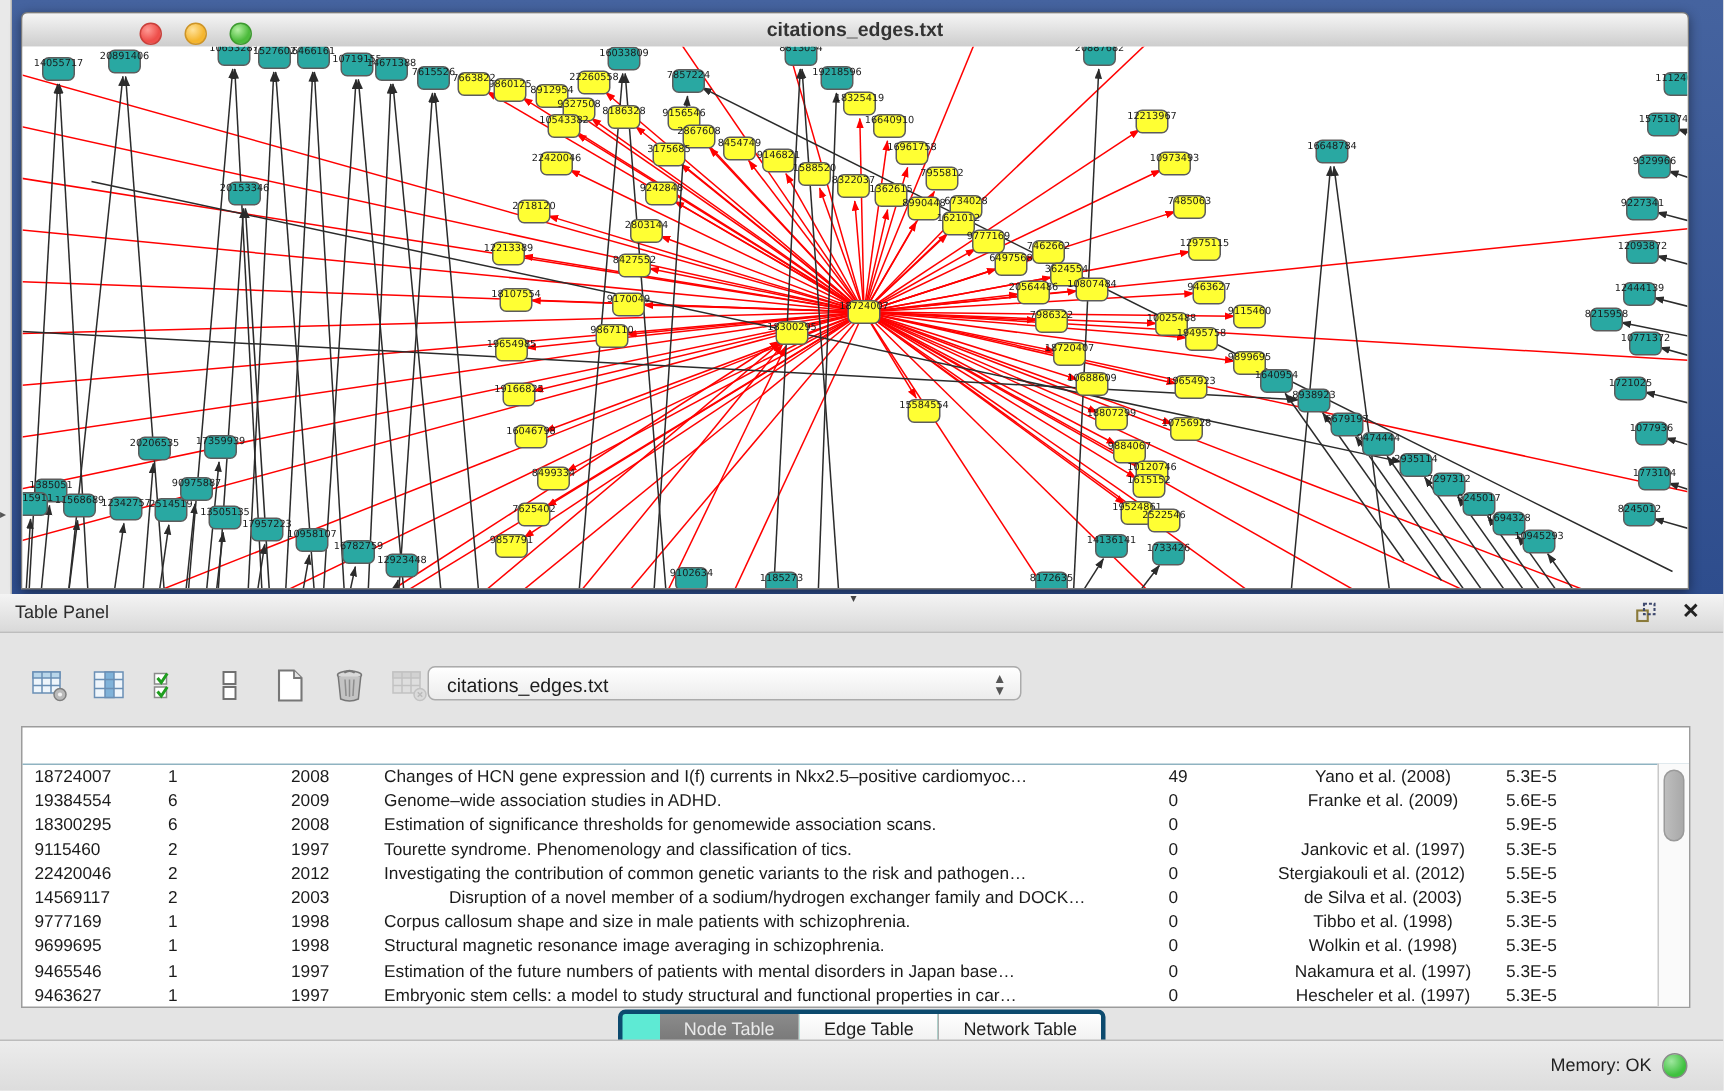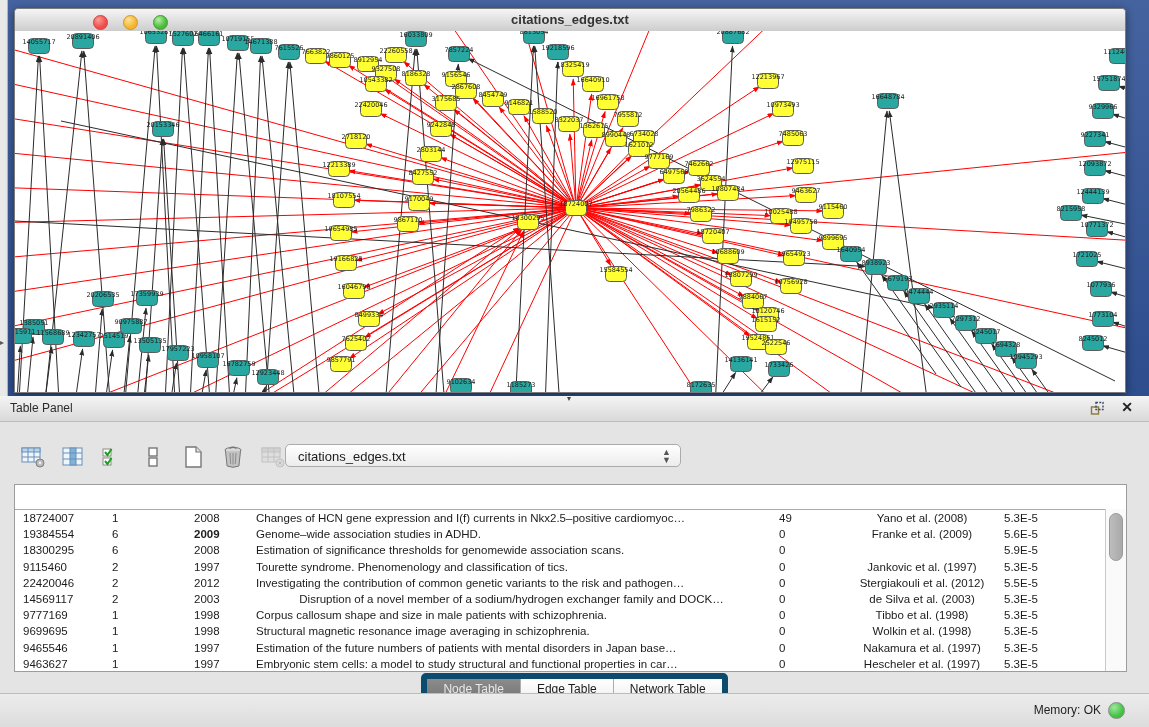--- a/index.html
+++ b/index.html
@@ -37,21 +37,21 @@
   .thead{display:flex;height:24px;border-bottom:1px solid #8fb3c1;}
   .th{box-sizing:border-box;background:linear-gradient(180deg,#d7ecf4,#c3e1ec);border-right:1px solid #9dbecb;font-size:12px;color:#1c1c1c;text-align:center;line-height:24px;overflow:hidden;white-space:nowrap;margin-top:28px;}
   .sort-glyph{font-size:9px;margin-right:3px;}
   .tbody{position:relative;height:162px;overflow:hidden;}
   .tr{display:flex;height:16.2px;line-height:16.2px;}
   .td{box-sizing:border-box;font-size:11.5px;color:#1b1b1b;padding:0 4px 0 8px;overflow:hidden;white-space:nowrap;}
   .vscroll{position:absolute;right:0;top:24px;width:20px;height:162px;background:#fafafa;border-left:1px solid #c9c9c9;}
   .vthumb{position:absolute;left:3px;top:4px;width:12px;height:46px;border-radius:7px;background:linear-gradient(90deg,#bdbdbd,#a9a9a9);border:1px solid #9a9a9a;}
 
   .tabs{position:absolute;left:0;right:0;top:277px;display:flex;justify-content:center;}
-  .seg{display:flex;border:6px solid #0c4a6e;border-radius:5px;overflow:hidden;background:#5eead4;height:20px;}
+  .seg{display:flex;border:3px solid #0c4a6e;border-radius:5px;overflow:hidden;background:#5eead4;height:20px;padding-left:25px;}
   .seg .tab{font-size:12px;color:#1d1d1d;line-height:20px;padding:0 16px;border-right:1px solid #adadad;cursor:pointer;background:linear-gradient(180deg,#ffffff,#f0f0f0);}
   .seg .tab:last-child{border-right:none;}
   .seg .tab.selected{background:linear-gradient(180deg,#8b8b8b,#777777);color:#e9e9e9;}
 
   .statusbar{position:absolute;left:0;top:297px;width:100%;height:34px;background:linear-gradient(180deg,#ececec,#dcdcdc);border-top:1px solid #bcbcbc;}
   .mem-label{position:absolute;right:48px;top:9px;font-size:12px;color:#222;margin-left:28px;}
   .mem-dot{position:absolute;right:24px;top:8px;width:15px;height:15px;border-radius:50%;border:1px solid #8a8a8a;}
 
   svg text{font-family:"DejaVu Sans",sans-serif;}
 </style>
@@ -835,21 +835,21 @@
             <div class="td" style="width: 82px; text-align: left;">1</div>
             <div class="td" style="width: 62px; text-align: left;">2008</div>
             <div class="td" style="width: 523px; text-align: left;">Changes of HCN gene expression and I(f) currents in Nkx2.5–positive cardiomyoc…</div>
             <div class="td" style="width: 73px; text-align: left;">49</div>
             <div class="td" style="width: 152px; text-align: center;">Yano et al. (2008)</div>
             <div class="td" style="width: 110px; text-align: left;">5.3E-5</div>
           </div>
           <div class="tr">
             <div class="td" style="width: 89px; text-align: left;">19384554</div>
             <div class="td" style="width: 82px; text-align: left;">6</div>
-            <div class="td" style="width: 62px; text-align: left; font-weight: bold;">2009</div>
+            <div class="td" style="width: 62px; text-align: left;">2009</div>
             <div class="td" style="width: 523px; text-align: left;">Genome–wide association studies in ADHD.</div>
             <div class="td" style="width: 73px; text-align: left;">0</div>
             <div class="td" style="width: 152px; text-align: center;">Franke et al. (2009)</div>
             <div class="td" style="width: 110px; text-align: left;">5.6E-5</div>
           </div>
           <div class="tr">
             <div class="td" style="width: 89px; text-align: left;">18300295</div>
             <div class="td" style="width: 82px; text-align: left;">6</div>
             <div class="td" style="width: 62px; text-align: left;">2008</div>
             <div class="td" style="width: 523px; text-align: left;">Estimation of significance thresholds for genomewide association scans.</div>
@@ -865,21 +865,21 @@
             <div class="td" style="width: 73px; text-align: left;">0</div>
             <div class="td" style="width: 152px; text-align: center;">Jankovic et al. (1997)</div>
             <div class="td" style="width: 110px; text-align: left;">5.3E-5</div>
           </div>
           <div class="tr">
             <div class="td" style="width: 89px; text-align: left;">22420046</div>
             <div class="td" style="width: 82px; text-align: left;">2</div>
             <div class="td" style="width: 62px; text-align: left;">2012</div>
             <div class="td" style="width: 523px; text-align: left;">Investigating the contribution of common genetic variants to the risk and pathogen…</div>
             <div class="td" style="width: 73px; text-align: left;">0</div>
-            <div class="td" style="width: 152px; text-align: center;">Stergiakouli et al. (2012)</div>
+            <div class="td" style="width: 152px; ">Stergiakouli et al. (2012)</div>
             <div class="td" style="width: 110px; text-align: left;">5.5E-5</div>
           </div>
           <div class="tr">
             <div class="td" style="width: 89px; text-align: left;">14569117</div>
             <div class="td" style="width: 82px; text-align: left;">2</div>
             <div class="td" style="width: 62px; text-align: left;">2003</div>
             <div class="td" style="width: 523px; text-align: center;">Disruption of a novel member of a sodium/hydrogen exchanger family and DOCK…</div>
             <div class="td" style="width: 73px; text-align: left;">0</div>
             <div class="td" style="width: 152px; text-align: center;">de Silva et al. (2003)</div>
             <div class="td" style="width: 110px; text-align: left;">5.3E-5</div>

